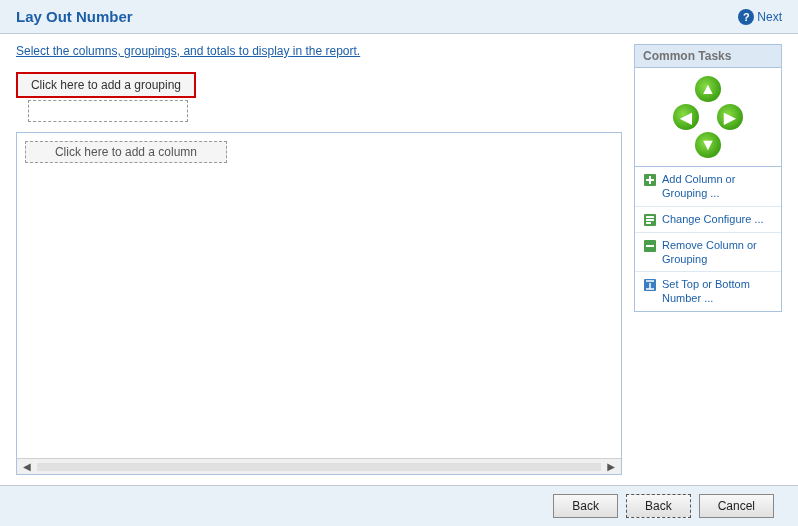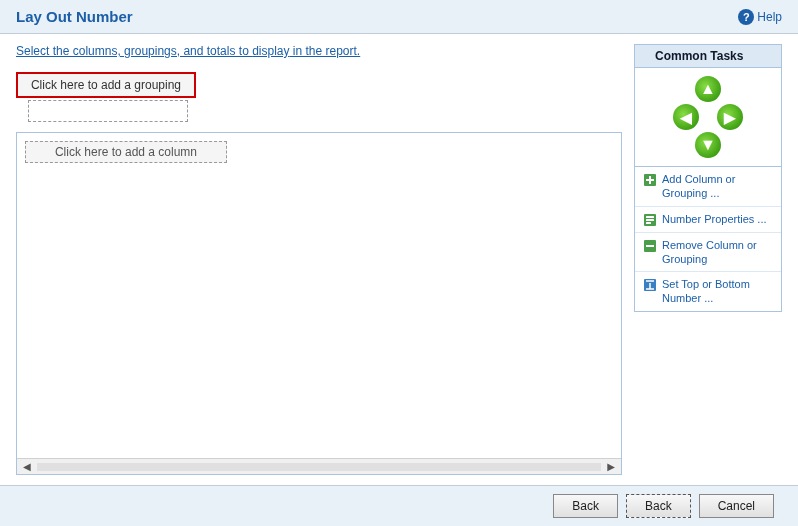--- a/index.html
+++ b/index.html
@@ -145,24 +145,24 @@
     }
     .common-tasks-box {
       border: 1px solid #aac4e0;
       background: #ffffff;
       display: flex;
       flex-direction: column;
     }
     .common-tasks-header {
       background: #dce8f4;
       border-bottom: 1px solid #aac4e0;
-      padding: 4px 20px;
+      padding: 4px 8px;
       font-size: 12px;
       font-weight: bold;
-      color: #0f172a;
+      color: #737373;
     }
     .arrow-pad {
       display: flex;
       flex-direction: column;
       align-items: center;
       padding: 8px 4px;
       gap: 0;
     }
     .arrow-row {
       display: flex;
@@ -233,21 +233,21 @@
   </style>
 </head>
 <body>
 
 <div class="page-container">
 
   <div class="header">
     <span class="header-title">Lay Out Number</span>
     <div class="help-link">
       <div class="help-icon-circle">?</div>
-      <span>Help</span>
+      <span>Next</span>
     </div>
   </div>
 
   <div class="content-area">
     <div class="main-area">
 
       <div class="instruction-text">
         <span>Select the columns, groupings, and totals to </span><span style="color:#1c5fa8;text-decoration:underline;">display</span><span> in the report.</span>
       </div>
 
@@ -297,21 +297,21 @@
           <span class="task-label">Add Column or Grouping ...</span>
         </div>
 
         <div class="task-item">
           <svg class="task-icon" viewBox="0 0 14 14">
             <rect x="1" y="1" width="12" height="12" rx="1" fill="#4a9e4a"></rect>
             <rect x="3" y="3" width="8" height="2" fill="white" rx="0.5"></rect>
             <rect x="3" y="6" width="8" height="2" fill="white" rx="0.5"></rect>
             <rect x="3" y="9" width="5" height="2" fill="white" rx="0.5"></rect>
           </svg>
-          <span class="task-label">Number Properties ...</span>
+          <span class="task-label">Change Configure ...</span>
         </div>
 
         <div class="task-item">
           <svg class="task-icon" viewBox="0 0 14 14">
             <rect x="1" y="1" width="12" height="12" rx="1" fill="#4a9e4a"></rect>
             <line x1="3" y1="7" x2="11" y2="7" stroke="white" stroke-width="2"></line>
           </svg>
           <span class="task-label">Remove Column or Grouping</span>
         </div>
 

